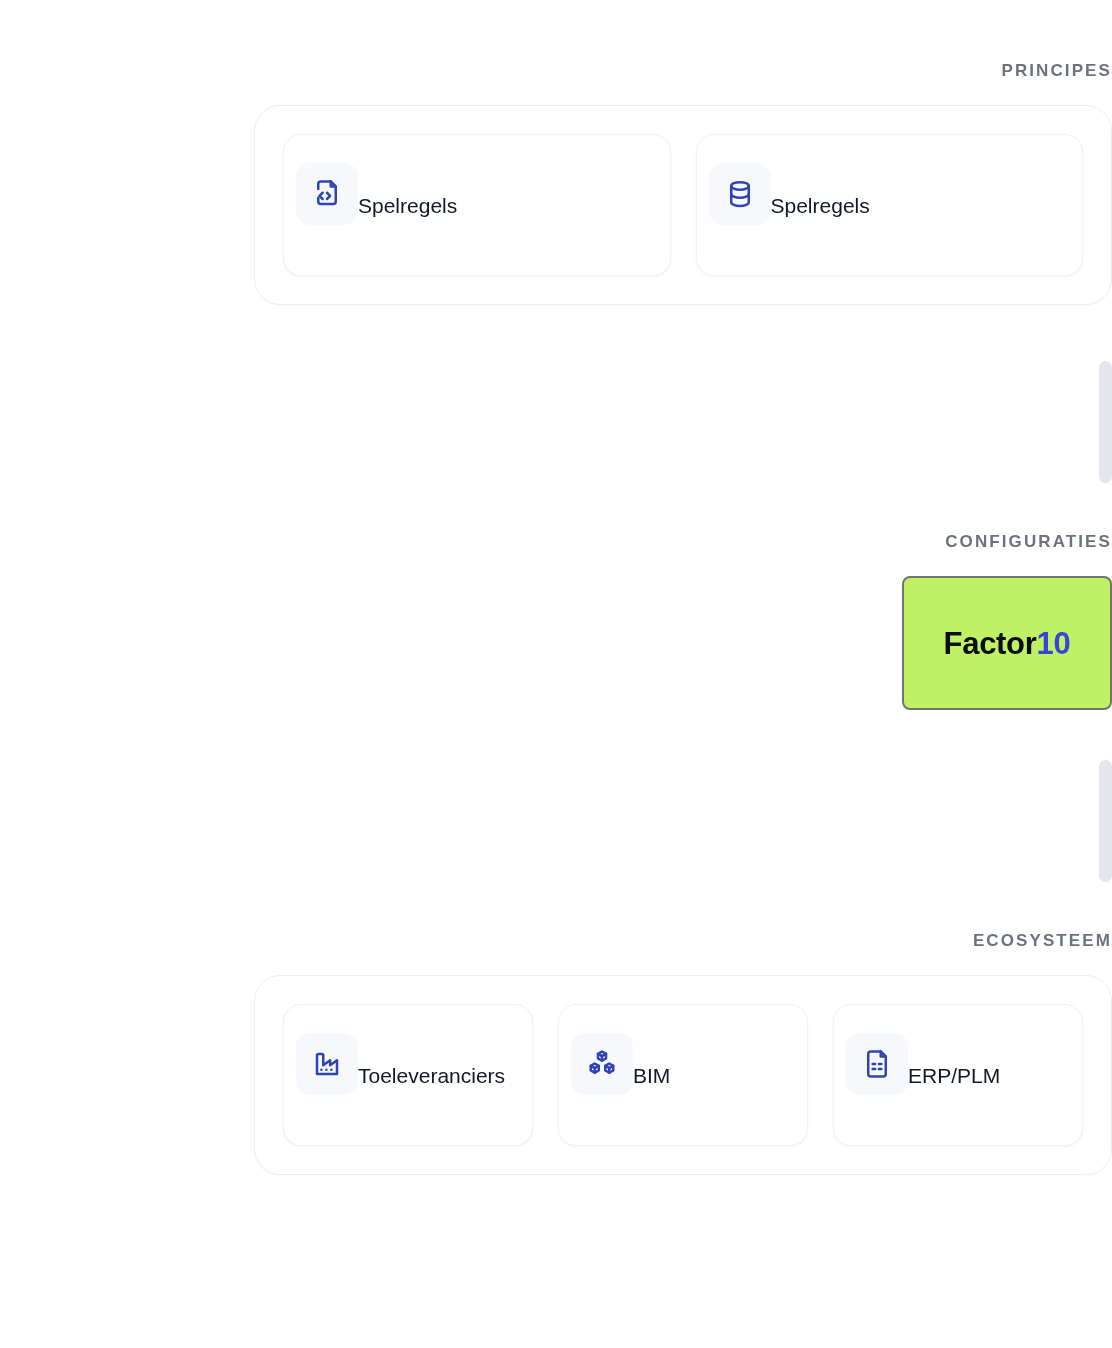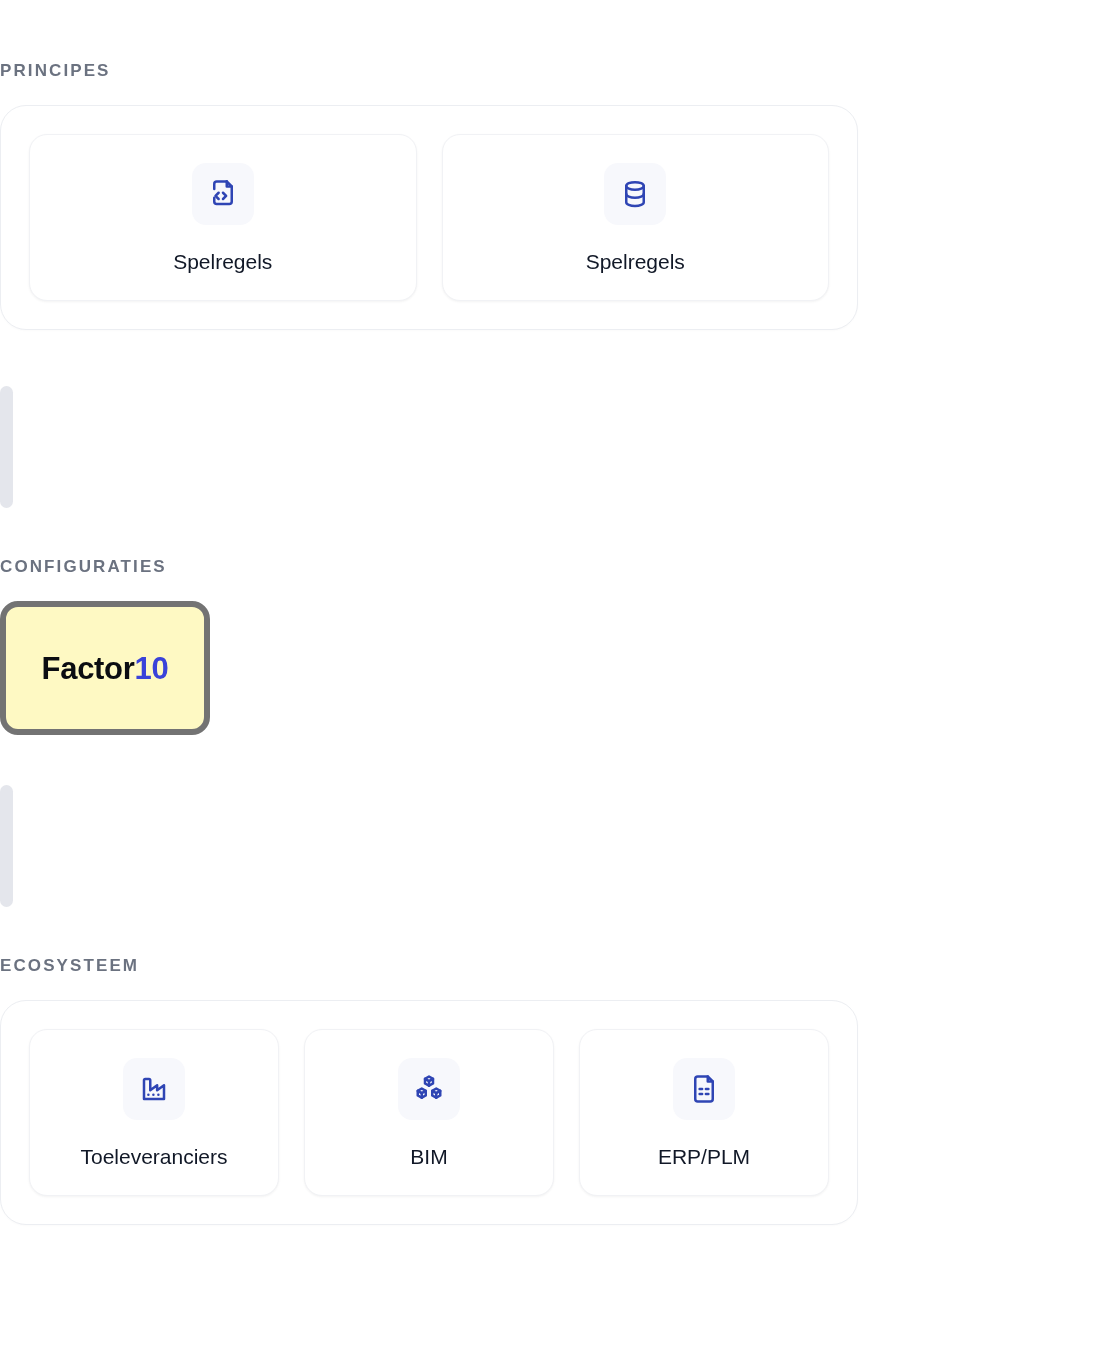--- a/index.html
+++ b/index.html
@@ -10,21 +10,21 @@
     background: #ffffff;
     font-family: "Liberation Sans", sans-serif;
     -webkit-font-smoothing: antialiased;
   }
 
   .diagram {
     width: 1112px;
     height: 1324px;
     display: flex;
     flex-direction: column;
-    align-items: flex-start;
+    align-items: flex-end;
     padding-top: 62px;
     position: relative;
   }
 
   
   .section-label {
     font-size: 17px;
     font-weight: 700;
     letter-spacing: 2.1px;
     color: #6b7280;
@@ -47,21 +47,21 @@
   }
 
   
   .item-card {
     flex: 1 1 0;
     background: #ffffff;
     border: 1px solid #f1f2f5;
     border-radius: 18px;
     padding: 28px 12px 26px;
     display: flex;
-    flex-direction: column;
+    flex-direction: row;
     align-items: center;
     box-shadow: 0 1px 3px rgba(17, 24, 39, 0.035),
                 0 1px 2px rgba(17, 24, 39, 0.02);
   }
 
   .icon-tile {
     width: 62px;
     height: 62px;
     border-radius: 14px;
     background: #f7f8fc;
@@ -98,23 +98,23 @@
     background: #e4e6ec;
     margin: 0;
   }
   .connector.top    { margin-top: 56px; margin-bottom: 50px; }
   .connector.bottom { margin-top: 50px; margin-bottom: 50px; }
 
   
   .config-node {
     width: 210px;
     height: 134px;
-    border: 6px solid #737373;
-    border-radius: 18px;
-    background: #fef9c3;
+    border: 2px solid #737373;
+    border-radius: 8px;
+    background: #bef264;
     display: flex;
     align-items: center;
     justify-content: center;
     margin-top: 26px;
   }
 
   .brand {
     font-size: 31px;
     font-weight: 700;
     letter-spacing: -0.3px;

